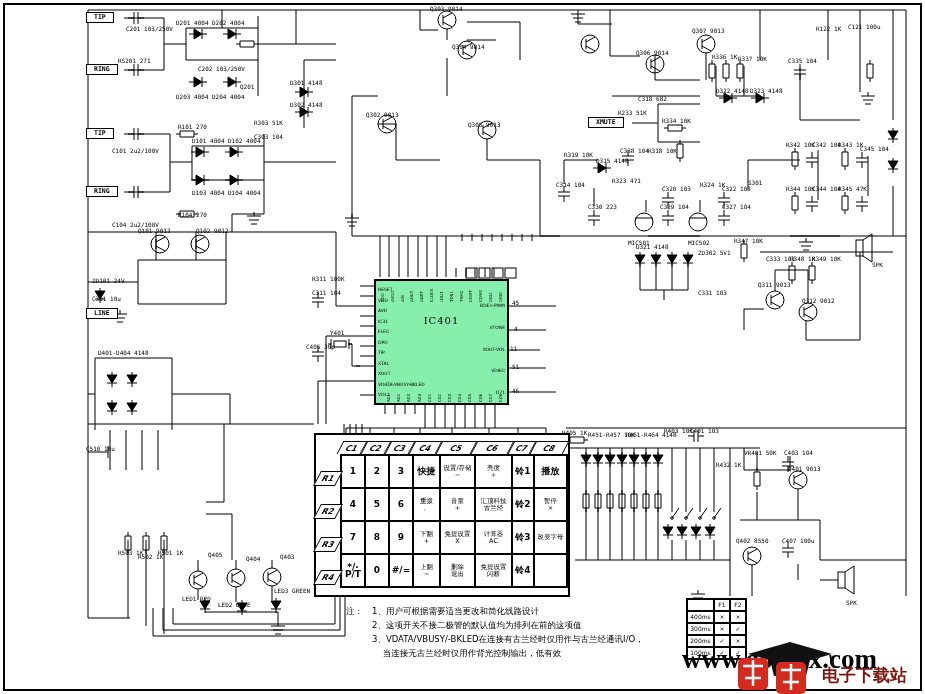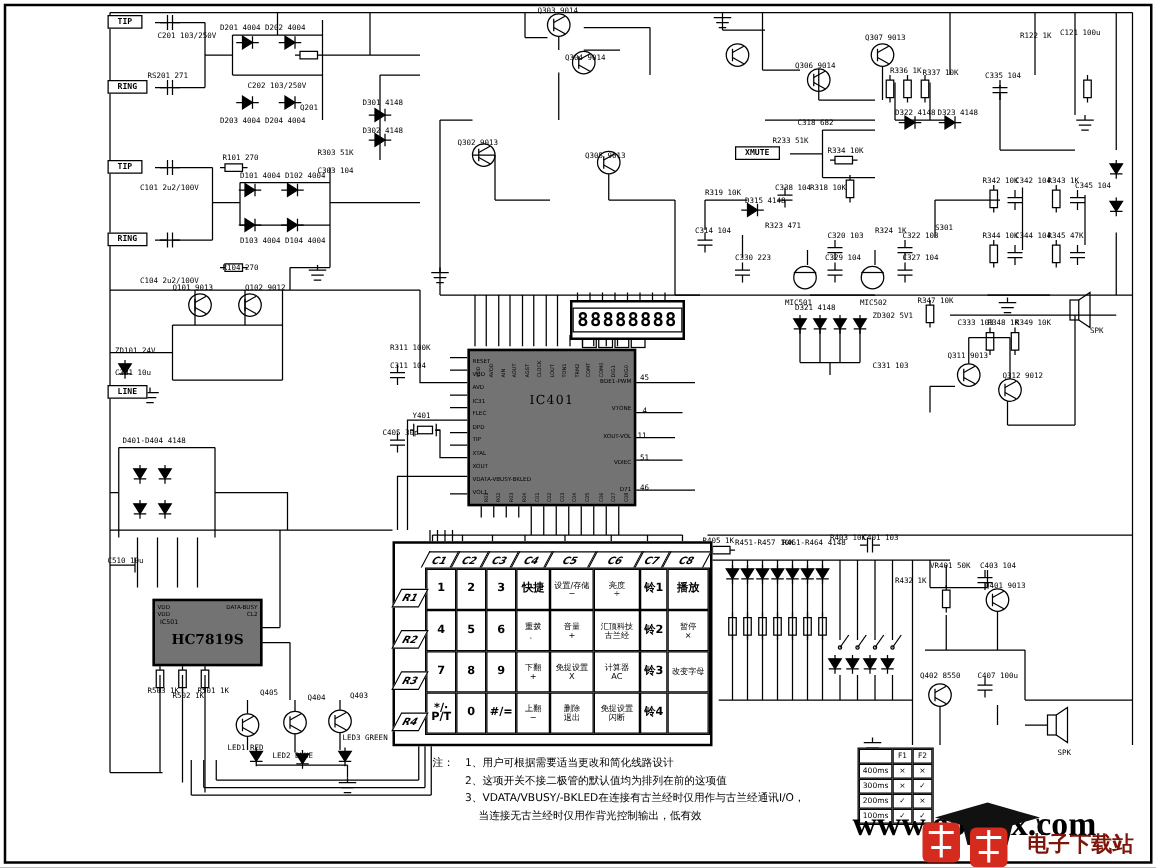--- a/index.html
+++ b/index.html
@@ -7,21 +7,21 @@
          font-family:"DejaVu Sans","Liberation Sans",sans-serif;color:#000;}
   .frame{position:absolute;left:3px;top:3px;width:915px;height:684px;border:2px solid #000;}
   svg.art{position:absolute;left:0;top:0;z-index:1;}
   svg.art path, svg.art line, svg.art rect, svg.art circle, svg.art polyline{stroke:#000;stroke-width:1;fill:none;}
   svg.art polygon{fill:#000;stroke:#000;}
   .clabel{position:absolute;z-index:3;font-family:"DejaVu Sans Mono","Liberation Mono",monospace;
           font-size:6px;line-height:6.5px;white-space:pre;background:rgba(255,255,255,.0);}
   .conn{position:absolute;z-index:4;border:1.5px solid #000;background:#fff;font-size:6.5px;font-weight:bold;
         padding:1px 7px;line-height:7px;font-family:"DejaVu Sans Mono",monospace;}
   
-  .ic{position:absolute;z-index:4;border:2px solid #000;background:#737373;}
+  .ic{position:absolute;z-index:4;border:2px solid #000;background:#86efac;}
   .ic-main{left:374px;top:279px;width:131px;height:122px;}
   .ic-main .ref{position:absolute;left:0;right:0;top:34px;text-align:center;font-size:10px;letter-spacing:1px;font-family:"DejaVu Serif",serif;}
   .ic-main .big{position:absolute;left:0;right:0;top:52px;text-align:center;font-size:17px;font-weight:bold;
                 font-family:"DejaVu Serif","Liberation Serif",serif;letter-spacing:.5px;}
   .pincol{position:absolute;display:flex;flex-direction:column;justify-content:space-between;font-size:4.5px;line-height:5px;}
   .pincol.left{left:2px;top:6px;bottom:6px;max-width:60px;}
   .pincol.right{right:2px;top:22px;bottom:8px;text-align:right;}
   .pinrow{position:absolute;display:flex;justify-content:space-between;font-size:4px;}
   .pinrow.top{left:4px;right:4px;top:1px;height:20px;}
   .pinrow.bottom{left:10px;right:4px;bottom:1px;height:20px;align-items:flex-end;}
@@ -459,36 +459,21 @@
         <div class="">C02</div>
         <div class="">C03</div>
         <div class="">C04</div>
         <div class="">C05</div>
         <div class="">C06</div>
         <div class="">C07</div>
         <div class="">C08</div>
       </div>
   </div>
 
-  <div class="disp">
-    <div class="in">88888888</div>
-  </div>
-
-  <div class="ic ic-sub">
-    <div class="lp">
-        <div class="">VDD</div>
-        <div class="">VDD</div>
-      </div>
-    <div class="rp">
-        <div class="">DATA-BUSY</div>
-        <div class="">CL2</div>
-      </div>
-    <div class="ref">IC501</div>
-    <div class="big">HC7819S</div>
-  </div>
+
 
   <div class="keypad">
     <div class="ktabs">
         <div class="ktab" style="width: 24px;">C1</div>
         <div class="ktab" style="width: 24px;">C2</div>
         <div class="ktab" style="width: 24px;">C3</div>
         <div class="ktab" style="width: 27px;">C4</div>
         <div class="ktab" style="width: 35px;">C5</div>
         <div class="ktab" style="width: 37px;">C6</div>
         <div class="ktab" style="width: 22px;">C7</div>

